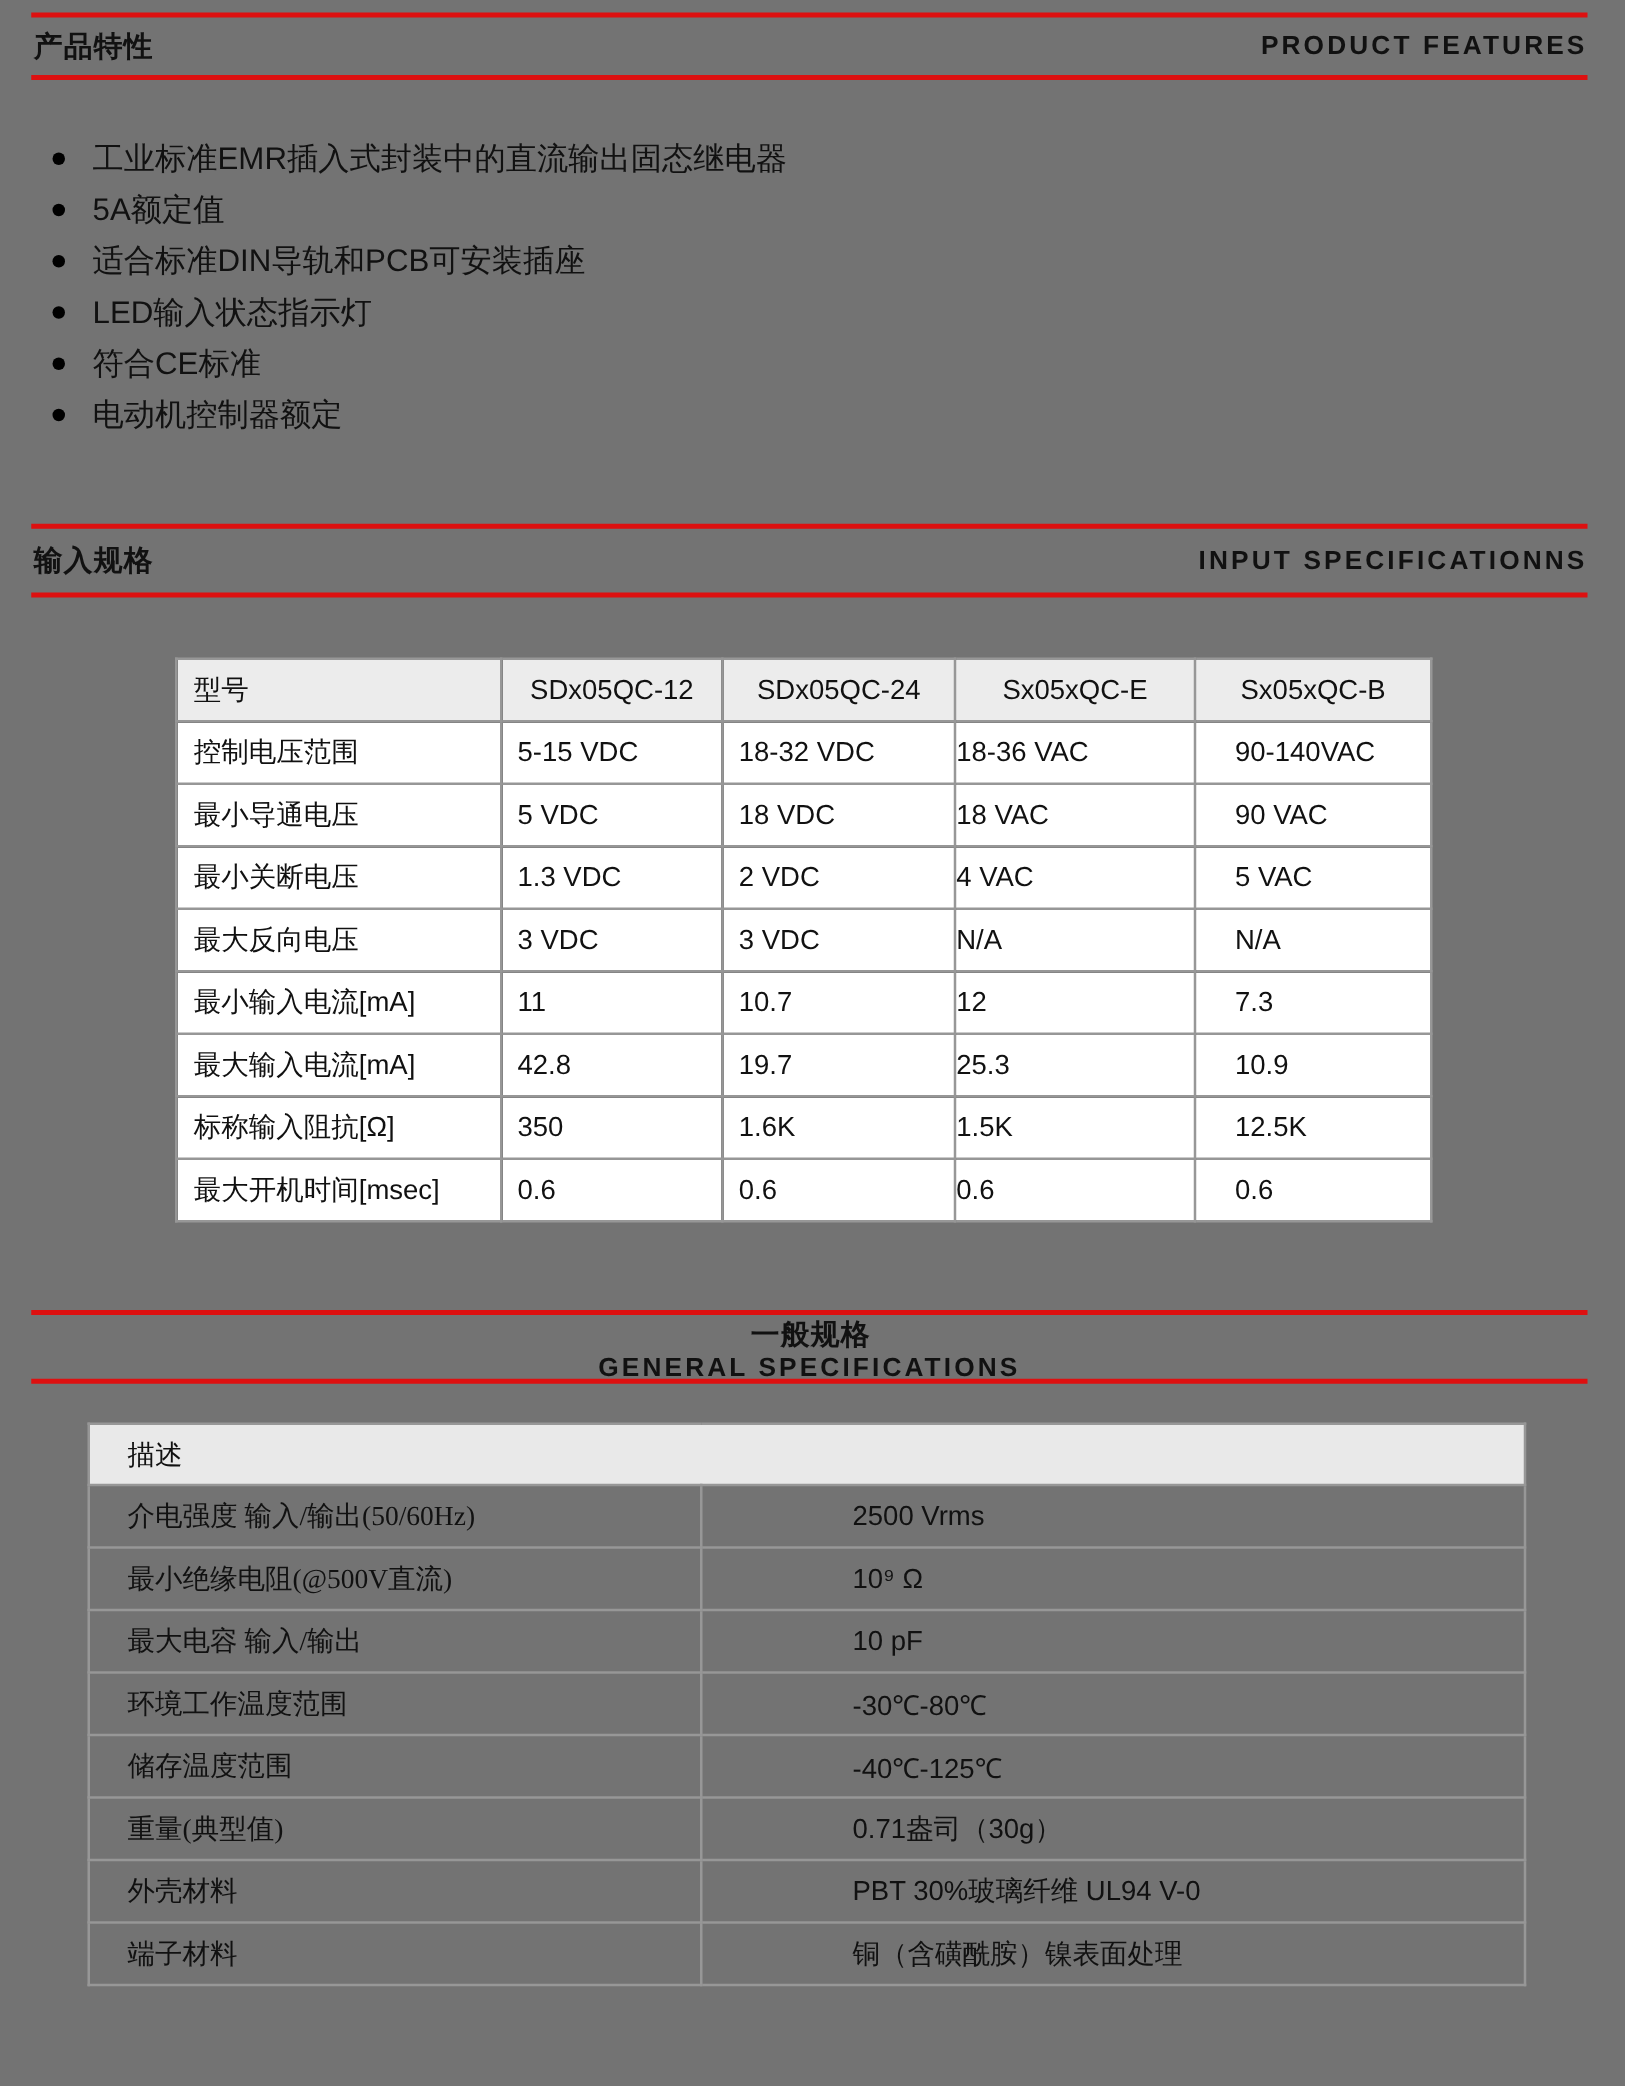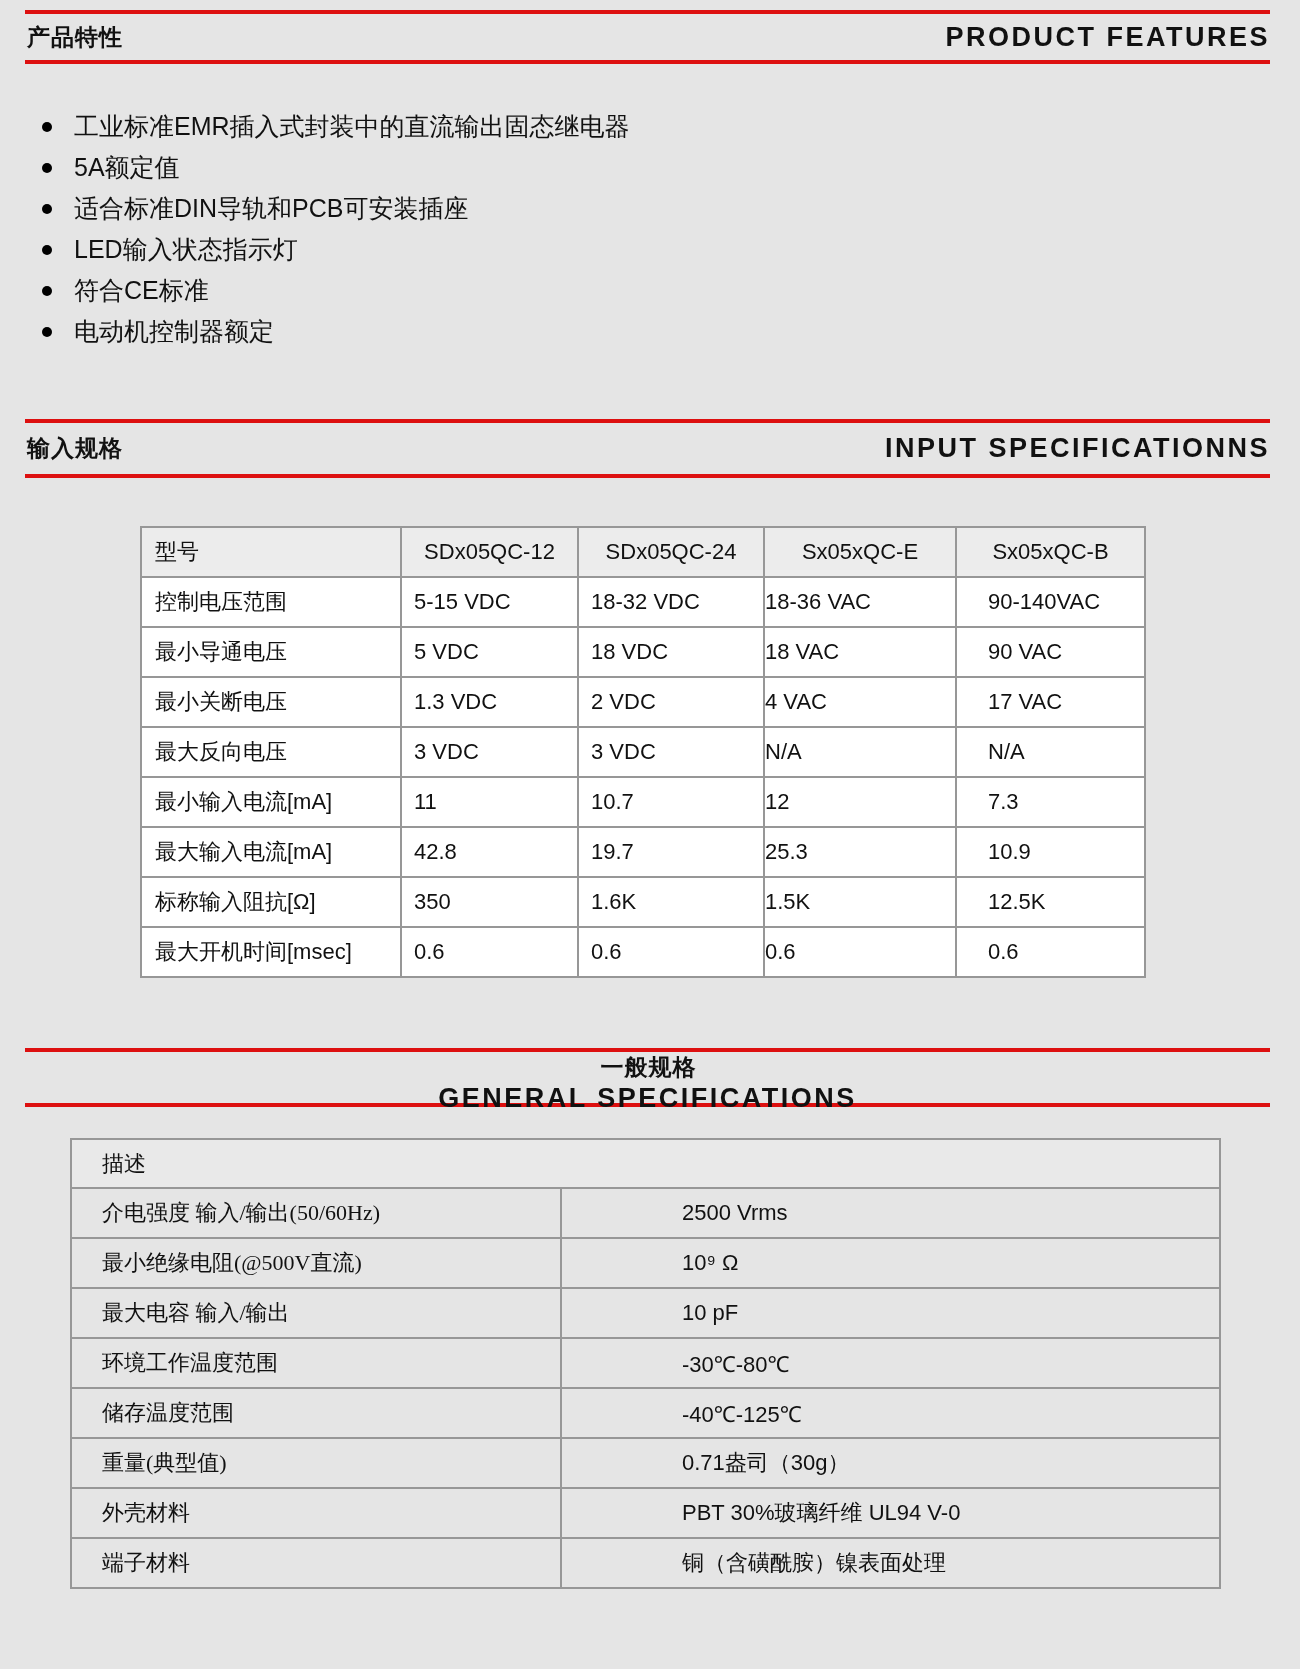--- a/index.html
+++ b/index.html
@@ -4,35 +4,35 @@
 <style>
   :root{
     --red:#dd1010;
     --border:#979797;
     --outer:#7f7f7f;
     --hdrbg:#ececec;
     --ink:#111;
   }
   html,body{margin:0;padding:0;background:#fff;}
   .page{
-    position:relative;width:1300px;height:1669px;background:#e5e5e5;overflow:hidden;
+    position:relative;width:1300px;height:1669px;background:#737373;overflow:hidden;
     font-family:"Liberation Sans",sans-serif;color:var(--ink);
   }
   
   .sec{
     position:absolute;left:25px;width:1245px;
     border-top:4px solid var(--red);border-bottom:4px solid var(--red);
     display:flex;justify-content:space-between;align-items:center;
     box-sizing:content-box;
   }
   #sec-features{top:10px;height:46px;}
   #sec-input{top:419px;height:51px;}
   #sec-general{top:1048px;height:51px;flex-direction:column;}
   .zh-title{font-size:23px;font-weight:bold;letter-spacing:1px;padding-left:2px;}
-  .en-title{font-size:27px;font-weight:bold;letter-spacing:2.5px;}
+  .en-title{font-size:21px;font-weight:bold;letter-spacing:2.5px;}
   
   .features{position:absolute;left:42px;top:106px;margin:0;padding:0;list-style:none;}
   .features li{height:41px;display:flex;align-items:center;font-size:25px;}
   .dot{width:10px;height:10px;border-radius:50%;background:#000;margin-right:22px;flex:none;}
   
   table{border-collapse:collapse;table-layout:fixed;}
   #t1{position:absolute;left:140px;top:526px;width:1004px;border:2px solid var(--outer);}
   #t1 th,#t1 td{
     border:2px solid var(--border);font-size:22px;font-weight:normal;
     white-space:nowrap;overflow:hidden;vertical-align:middle;padding:0;
@@ -128,21 +128,21 @@
           <td class="c2">5 VDC</td>
           <td class="c3">18 VDC</td>
           <td class="c4">18 VAC</td>
           <td class="c5">90 VAC</td>
         </tr>
         <tr>
           <td class="c1">最小关断电压</td>
           <td class="c2">1.3 VDC</td>
           <td class="c3">2 VDC</td>
           <td class="c4">4 VAC</td>
-          <td class="c5">17 VAC</td>
+          <td class="c5">5 VAC</td>
         </tr>
         <tr>
           <td class="c1">最大反向电压</td>
           <td class="c2">3 VDC</td>
           <td class="c3">3 VDC</td>
           <td class="c4">N/A</td>
           <td class="c5">N/A</td>
         </tr>
         <tr>
           <td class="c1">最小输入电流[mA]</td>

